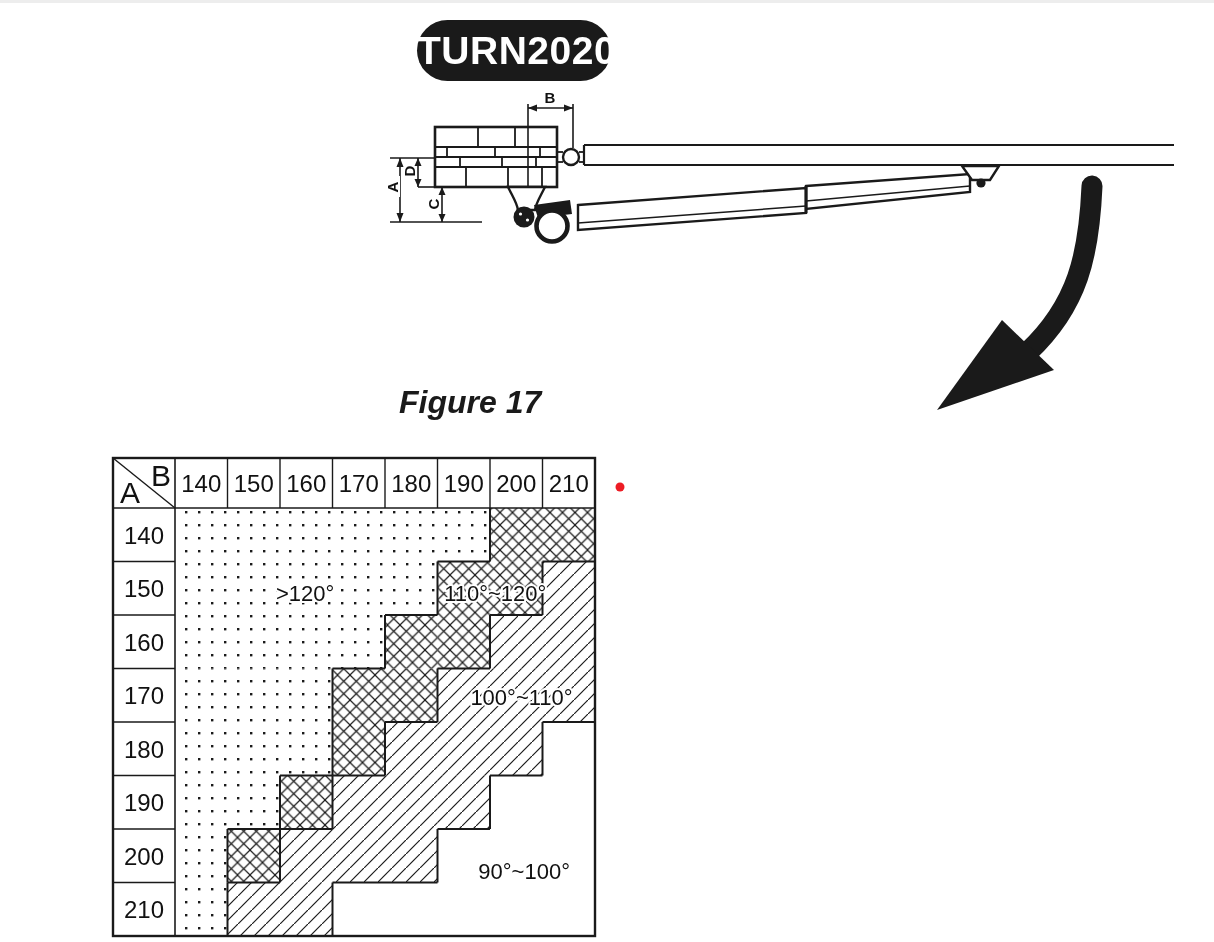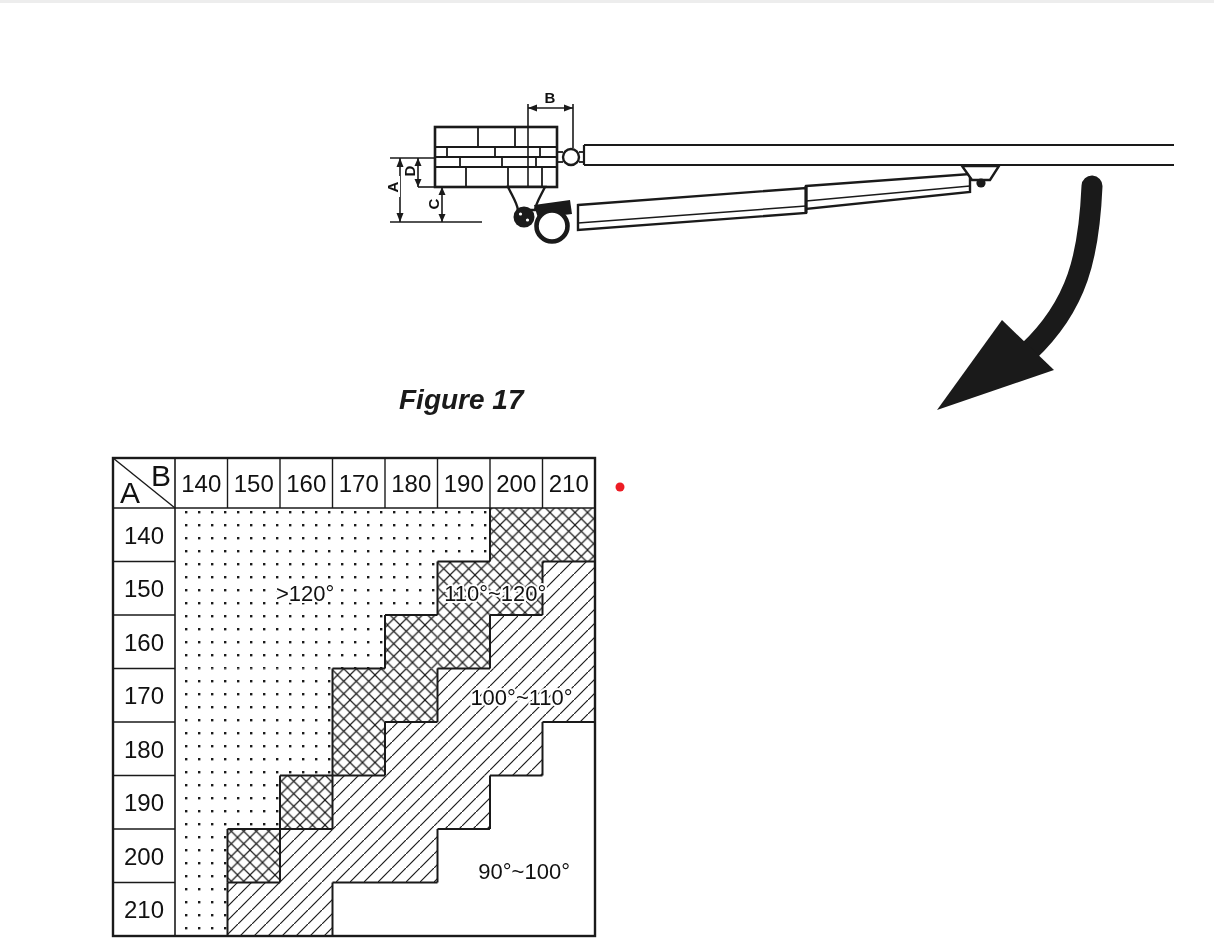--- a/index.html
+++ b/index.html
@@ -4,32 +4,33 @@
 <style>
   html,body{margin:0;padding:0;background:#ffffff;}
   body{width:1214px;height:942px;position:relative;overflow:hidden;
        font-family:"Liberation Sans",sans-serif;color:#1a1a1a;}
   .page{position:absolute;inset:0;background:#ffffff;}
   .top-divider{position:absolute;left:0;top:0;width:100%;height:3px;background:#ededed;}
   .badge{position:absolute;left:417px;top:20px;width:194px;height:61px;
          background:#1a1a1a;border-radius:31px;color:#ffffff;
          font-size:39px;font-weight:bold;line-height:61px;text-align:center;
          letter-spacing:.5px;}
-  .caption{position:absolute;left:399px;top:384px;font-size:28px;
+  .caption{position:absolute;left:399px;top:384px;font-size:32px;
            font-weight:bold;font-style:italic;color:#1a1a1a;}
   svg#art{position:absolute;left:0;top:0;}
   svg text{font-family:"Liberation Sans",sans-serif;fill:#111111;}
   .dimlabel{font-size:15px;font-weight:bold;}
 </style>
 </head>
 <body>
 
 <div class="page">
   <div class="top-divider"></div>
 
+  <div class="badge">TURN2020</div>
 
   <div class="caption">Figure 17</div>
 
   <svg id="art" width="1214" height="942" viewBox="0 0 1214 942">
     <defs>
       <pattern id="pat-dots" width="13" height="13" patternUnits="userSpaceOnUse">
         <rect x="3" y="4" width="2.4" height="2.4" fill="#1a1a1a"></rect>
       </pattern>
       <pattern id="pat-cross" width="12.5" height="12.5" patternUnits="userSpaceOnUse">
         <path d="M0 0 L12.5 12.5 M12.5 0 L0 12.5" stroke="#1a1a1a" stroke-width="1.2" fill="none"></path>

